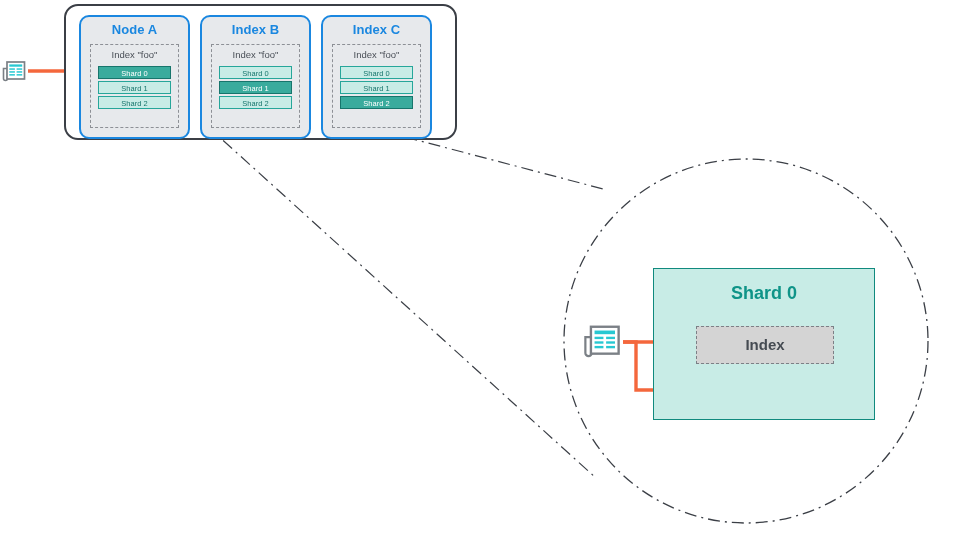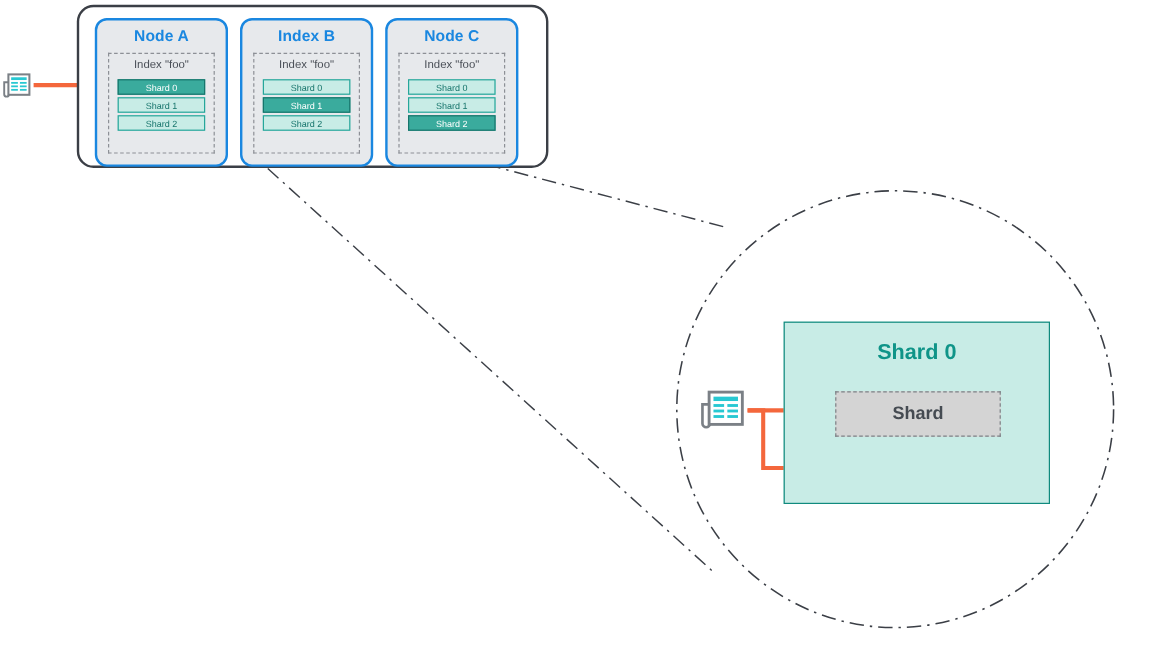--- a/index.html
+++ b/index.html
@@ -217,31 +217,31 @@
         <div class="index-label">Index "foo"</div>
         <div class="shard-list">
           <div class="shard">Shard 0</div>
           <div class="shard active gap-top">Shard 1</div>
           <div class="shard">Shard 2</div>
         </div>
       </div>
     </div>
 
     <div class="node-box node-c">
-      <div class="node-title">Node C</div>
+      <div class="node-title">Index C</div>
       <div class="index-box">
         <div class="index-label">Index "foo"</div>
         <div class="shard-list">
           <div class="shard">Shard 0</div>
           <div class="shard gap-top">Shard 1</div>
           <div class="shard active">Shard 2</div>
         </div>
       </div>
     </div>
 
   </div>
 
   <div class="detail-shard">
     <div class="detail-title">Shard 0</div>
-    <div class="detail-sub detail-lucene">Shard</div>
+    <div class="detail-sub detail-lucene">Index</div>
   </div>
 
 </div>
 
 </body></html>

